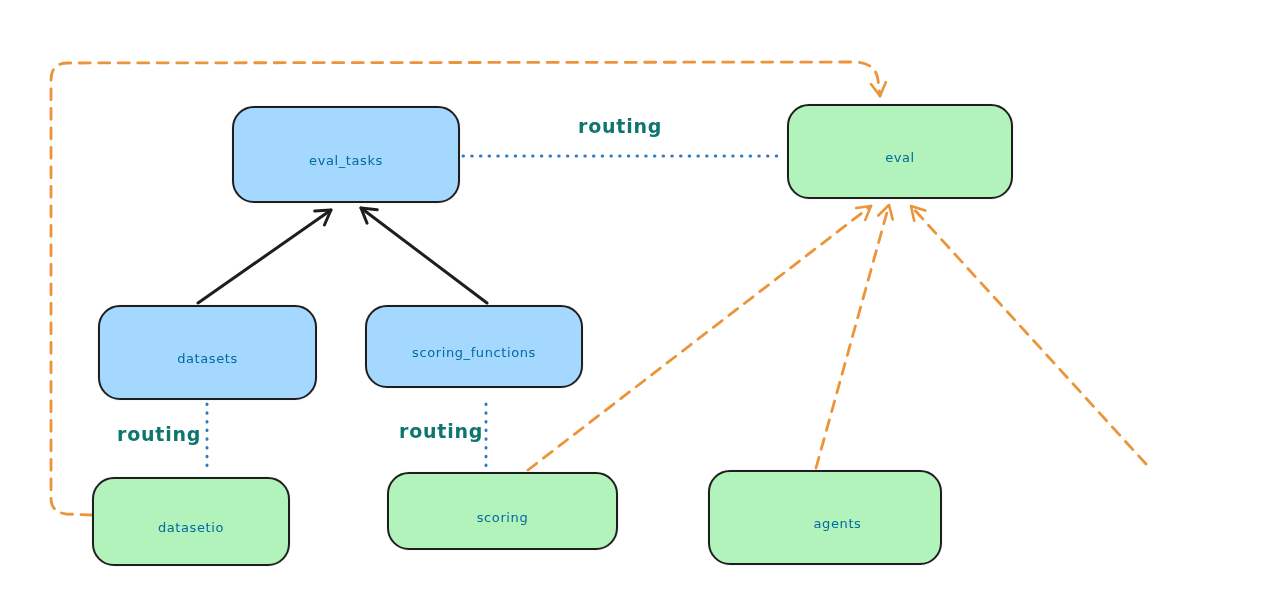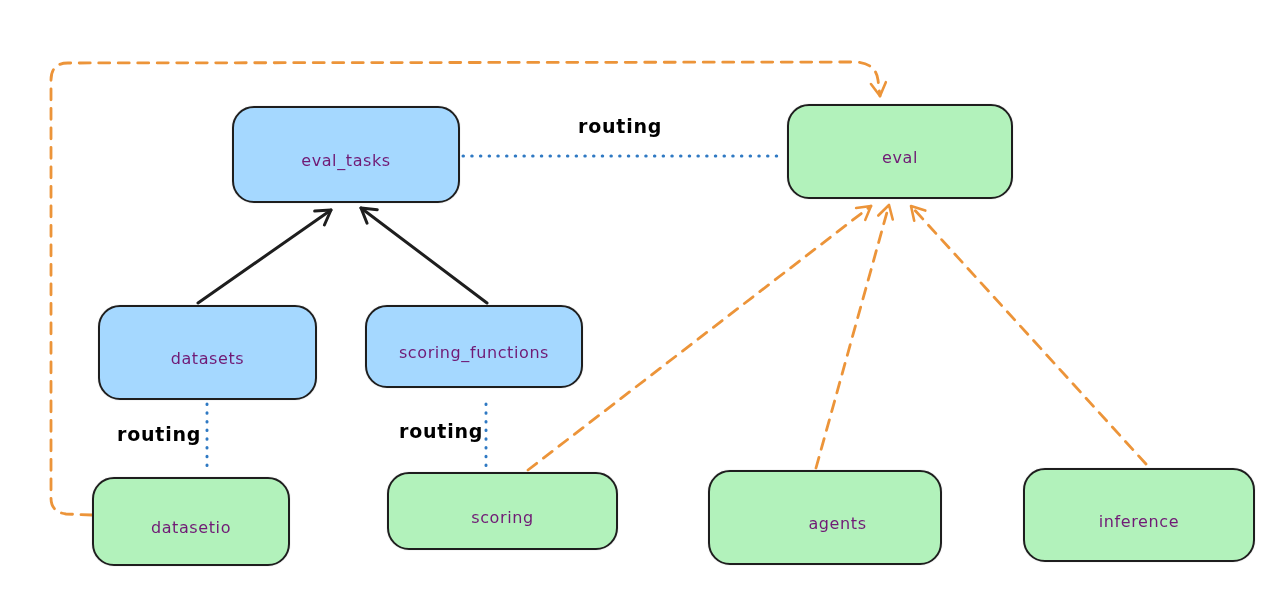--- a/index.html
+++ b/index.html
@@ -28,33 +28,33 @@
     border-radius: 22px;
     display: flex;
     align-items: center;
     justify-content: center;
     box-shadow: 0 0 0 1px rgba(30,30,30,0.04);
   }
   .node--blue  { background: #a5d8ff; }
   .node--green { background: #b2f2bb; }
 
   .node-label {
-    font-size: 16px;
+    font-size: 13px;
     letter-spacing: 0.6px;
-    color: #701a75;
+    color: #0369a1;
     white-space: nowrap;
     margin-top: 12px;
   }
 
   .edge-label {
     position: absolute;
     font-size: 19px;
     font-weight: 600;
     letter-spacing: 0.8px;
-    color: #000000;
+    color: #0f766e;
     white-space: nowrap;
   }
 </style>
 </head>
 <body>
 
 <div class="canvas">
 
   <svg class="edges-layer" width="1280" height="596" viewBox="0 0 1280 596" xmlns="http://www.w3.org/2000/svg">
     <defs>
@@ -100,21 +100,18 @@
   </div>
 
   <div class="node node--green" style="left:387px; top:472px; width:231px; height:78px;">
     <span class="node-label">scoring</span>
   </div>
 
   <div class="node node--green" style="left:708px; top:470px; width:234px; height:95px;padding-left:25px;">
     <span class="node-label">agents</span>
   </div>
 
-  <div class="node node--green" style="left:1023px; top:468px; width:232px; height:94px;">
-    <span class="node-label">inference</span>
-  </div>
 
   <span class="edge-label" style="left:578px; top:115px;">routing</span>
   <span class="edge-label" style="left:117px; top:423px;">routing</span>
   <span class="edge-label" style="left:399px; top:420px;">routing</span>
 
 </div>
 
 </body></html>

